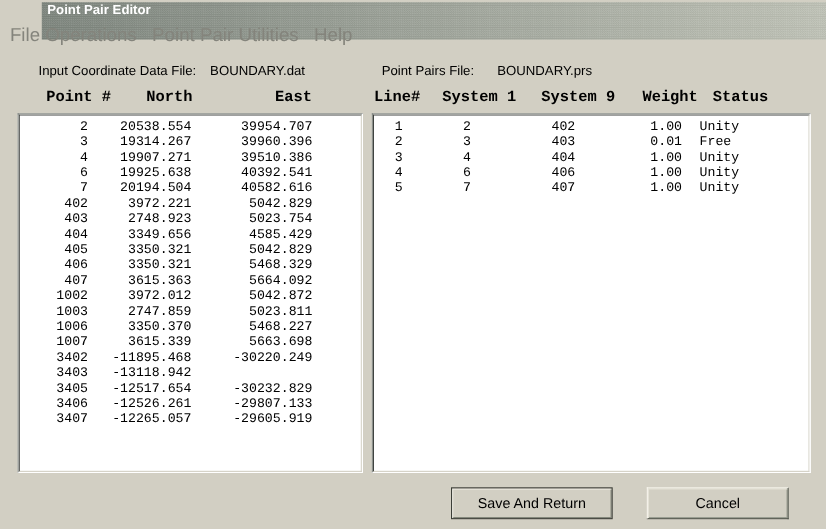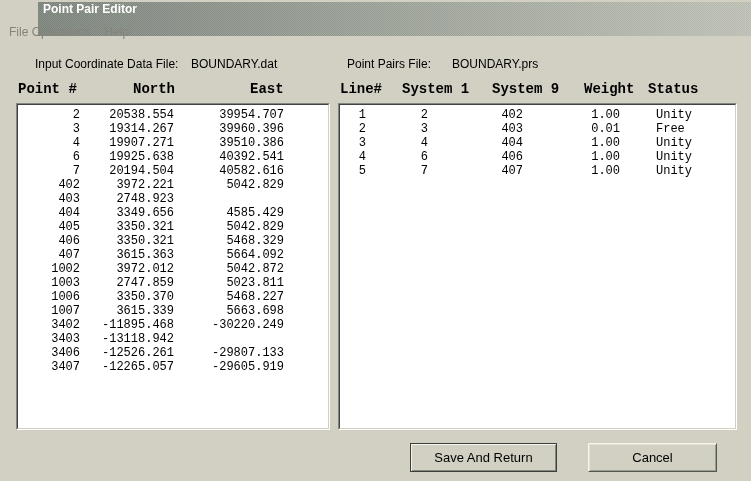--- a/index.html
+++ b/index.html
@@ -44,21 +44,21 @@
   
   .menubar {
     position: absolute;
     left: 2px; top: 22px;
     width: 747px; height: 20px;
     display: flex;
     align-items: center;
   }
   .menu-item {
     color: var(--menu-disabled);
-    font-size: 12px;
+    font-size: 17px;
     padding: 2px 7px;
     white-space: nowrap;
   }
   
   .file-label, .file-value {
     position: absolute;
     top: 57px;
     font-size: 12px;
     color: var(--text);
     white-space: nowrap;
@@ -70,21 +70,21 @@
   
   .col-header {
     position: absolute;
     top: 81px;
     font-family: "Liberation Mono", monospace;
     font-size: 14px;
     font-weight: bold;
     color: var(--text);
     white-space: nowrap;
   }
-  .h-point   { left: 18px; }
+  .h-point   { left: 42px; }
   .h-north   { left: 133px; }
   .h-east    { left: 250px; }
   .h-line    { left: 340px; }
   .h-sys1    { left: 402px; }
   .h-sys2    { left: 492px; }
   .h-weight  { left: 584px; }
   .h-status  { left: 648px; }
   
   .listbox {
     position: absolute;
@@ -117,21 +117,21 @@
     color: var(--text);
     white-space: pre;
   }
   .coord-list .c0 { width: 62px;  text-align: right; }
   .coord-list .c1 { width: 94px;  text-align: right; }
   .coord-list .c2 { width: 110px; text-align: right; }
   .pair-list .c0 { width: 26px; text-align: right; }
   .pair-list .c1 { width: 62px; text-align: right; }
   .pair-list .c2 { width: 95px; text-align: right; }
   .pair-list .c3 { width: 97px; text-align: right; }
-  .pair-list .c4 { margin-left: 36px; text-align: right; }
+  .pair-list .c4 { margin-left: 16px; text-align: right; }
   
   .btn {
     position: absolute;
     top: 443px;
     height: 29px;
     background: var(--dialog-bg);
     font-family: "Liberation Sans", sans-serif;
     font-size: 13px;
     color: var(--text);
     text-align: center;
@@ -155,20 +155,21 @@
 <body>
 
 <div class="window">
 
   <div class="titlebar">
     <span class="title">Point Pair Editor</span>
   </div>
 
   <div class="menubar">
     <span class="menu-item">File Operations</span>
+    <span class="menu-item">Point Pair Utilities</span>
     <span class="menu-item">Help</span>
   </div>
 
   <span class="file-label lbl-input">Input Coordinate Data File:</span>
   <span class="file-value val-input">BOUNDARY.dat</span>
   <span class="file-label lbl-pairs">Point Pairs File:</span>
   <span class="file-value val-pairs">BOUNDARY.prs</span>
 
   <span class="col-header h-point">Point #</span>
   <span class="col-header h-north">North</span>
@@ -207,20 +208,21 @@
         <span class="c2">40582.616</span>
       </div>
         <div class="data-row">
         <span class="c0">402</span>
         <span class="c1">3972.221</span>
         <span class="c2">5042.829</span>
       </div>
         <div class="data-row">
         <span class="c0">403</span>
         <span class="c1">2748.923</span>
+        <span class="c2">5023.754</span>
       </div>
         <div class="data-row">
         <span class="c0">404</span>
         <span class="c1">3349.656</span>
         <span class="c2">4585.429</span>
       </div>
         <div class="data-row">
         <span class="c0">405</span>
         <span class="c1">3350.321</span>
         <span class="c2">5042.829</span>
@@ -256,20 +258,25 @@
         <span class="c2">5663.698</span>
       </div>
         <div class="data-row">
         <span class="c0">3402</span>
         <span class="c1">-11895.468</span>
         <span class="c2">-30220.249</span>
       </div>
         <div class="data-row">
         <span class="c0">3403</span>
         <span class="c1">-13118.942</span>
+      </div>
+        <div class="data-row">
+        <span class="c0">3405</span>
+        <span class="c1">-12517.654</span>
+        <span class="c2">-30232.829</span>
       </div>
         <div class="data-row">
         <span class="c0">3406</span>
         <span class="c1">-12526.261</span>
         <span class="c2">-29807.133</span>
       </div>
         <div class="data-row">
         <span class="c0">3407</span>
         <span class="c1">-12265.057</span>
         <span class="c2">-29605.919</span>

